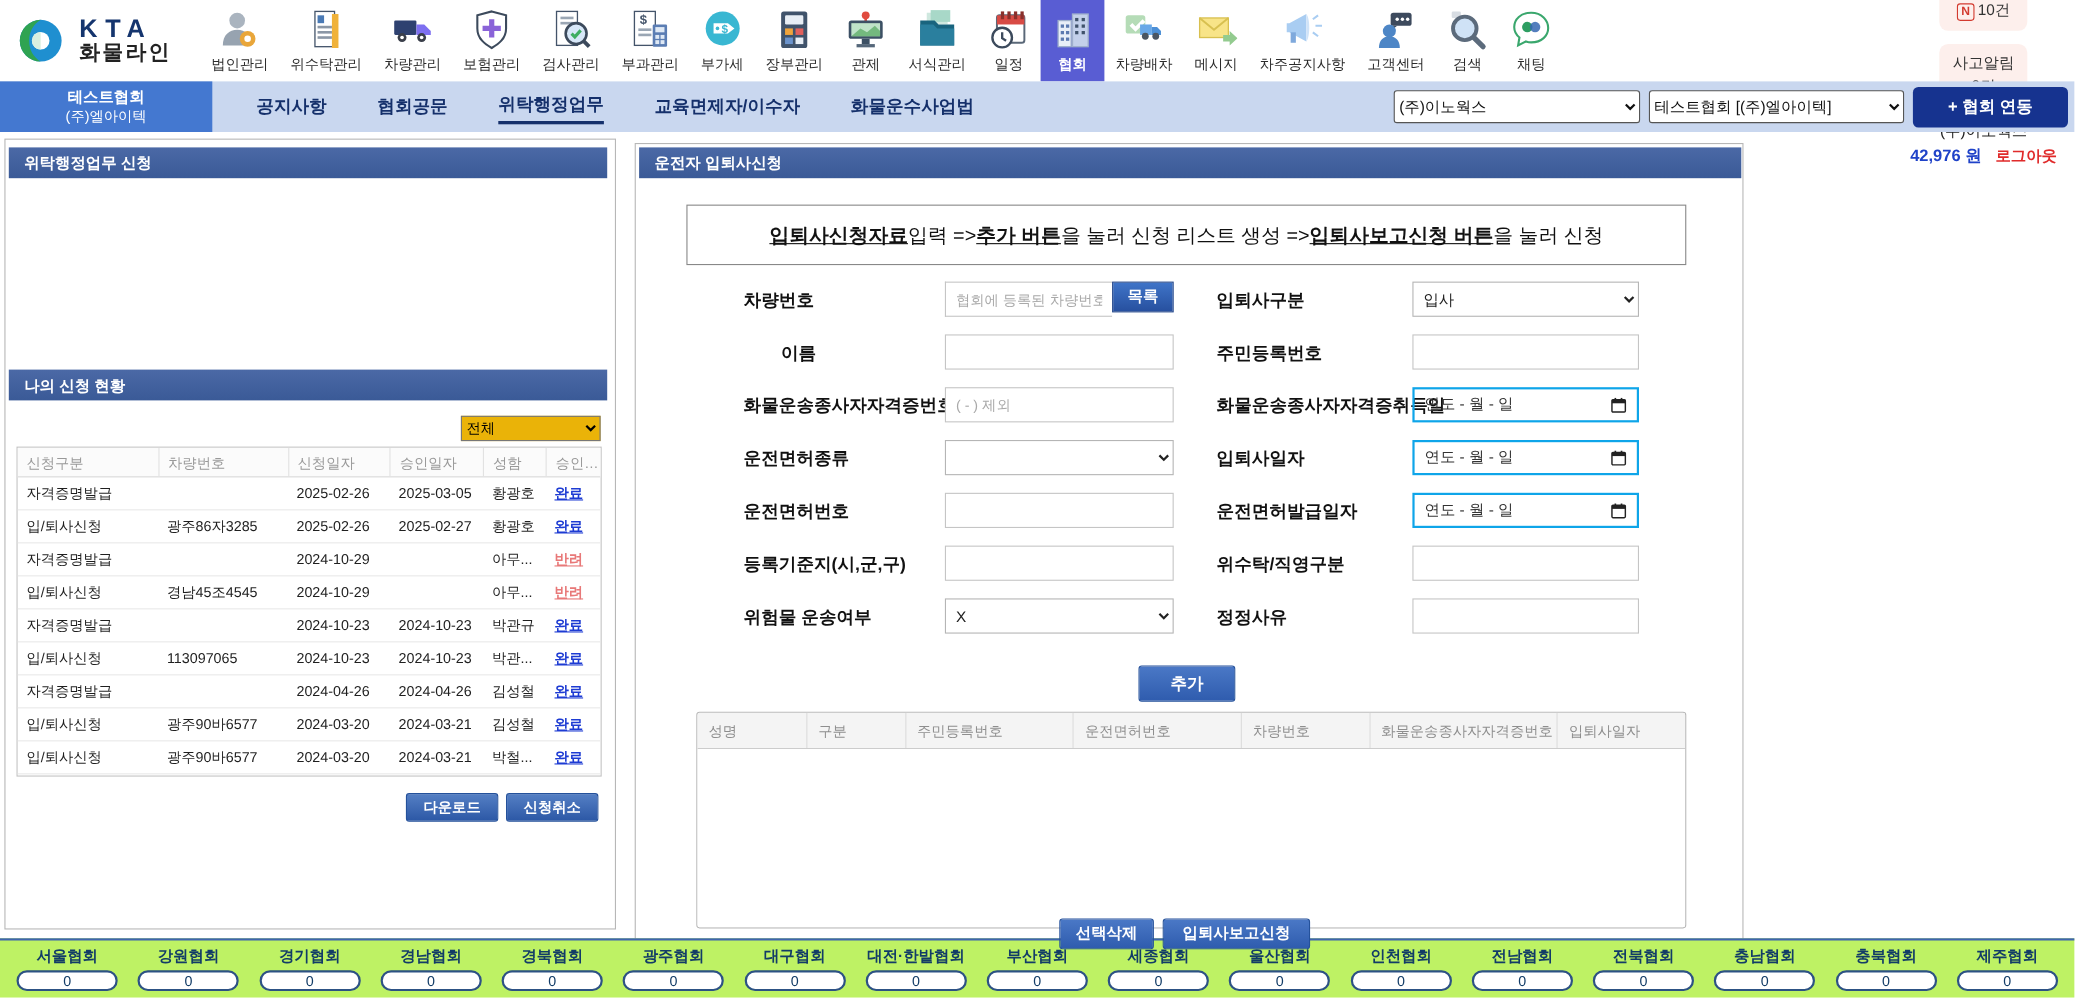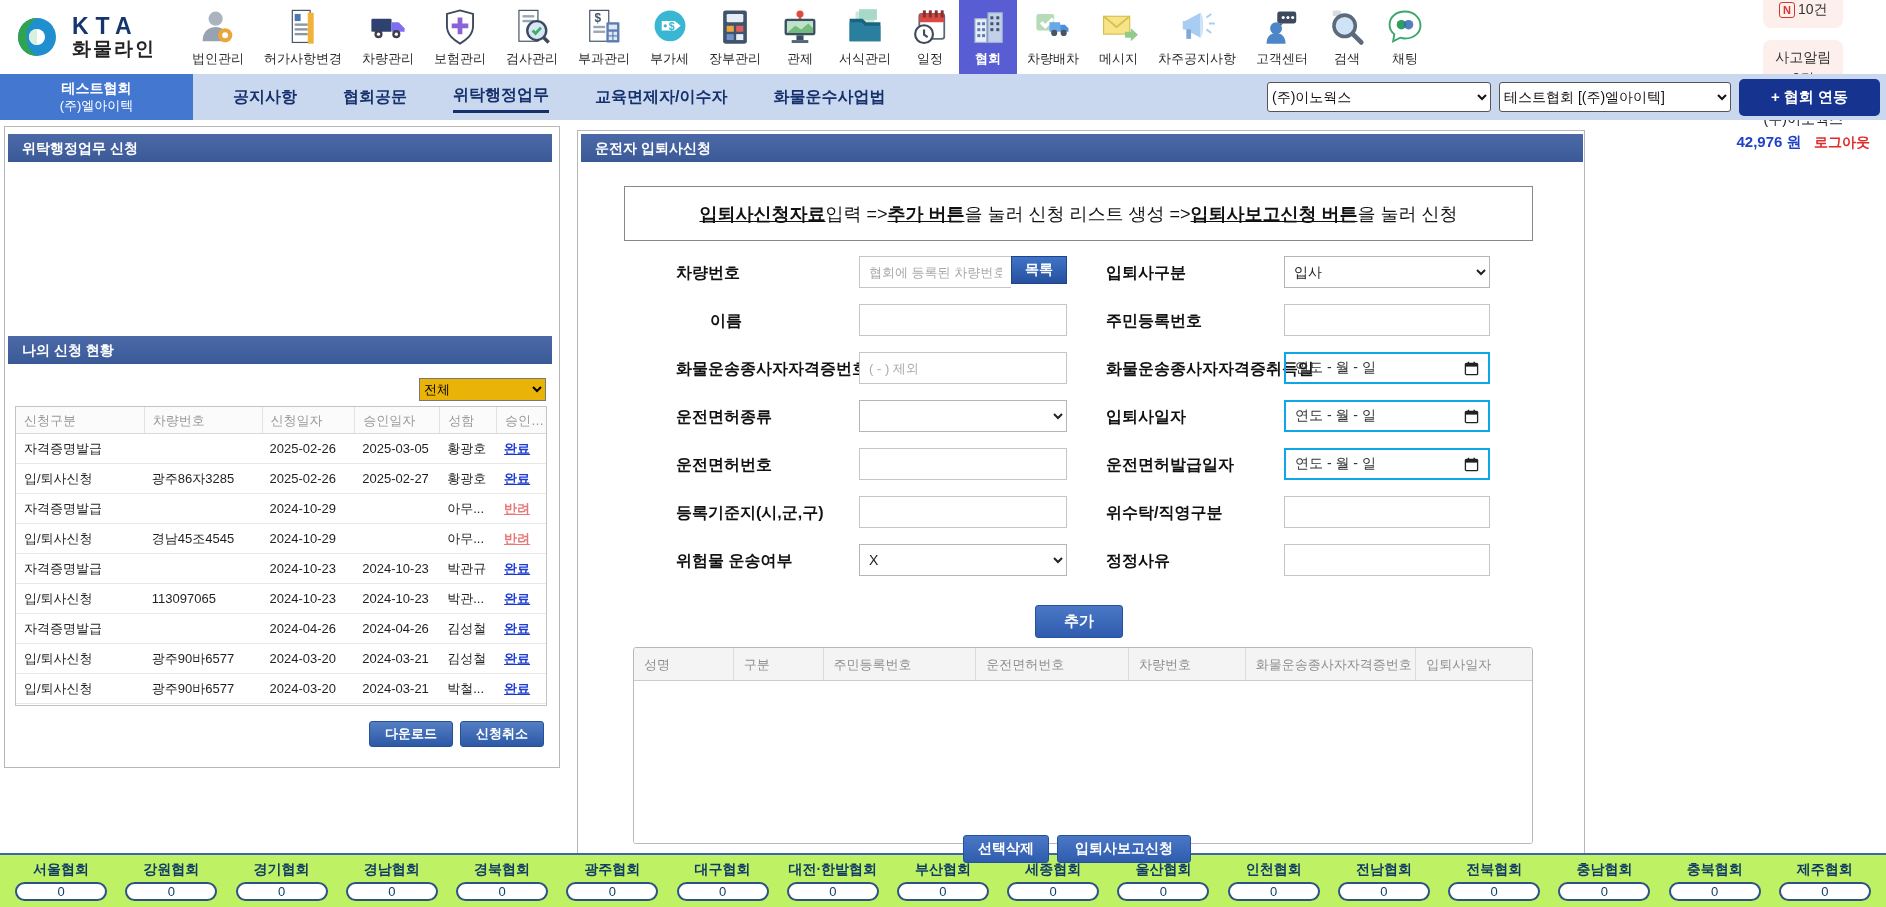--- a/index.html
+++ b/index.html
@@ -45,21 +45,21 @@
   .nav-item.active { border-bottom:3px solid #15306b; }
   .nav-right { margin-left:auto; display:flex; align-items:center; gap:8px; padding-right:6px; }
   .nav-select { height:30px; font-size:14px; border:1px solid #555; border-radius:3px;
     background:#fff; color:#111; font-family:inherit; }
   .link-btn { width:141px; height:37px; background:#16338f; color:#fff; font-size:15px;
     font-weight:bold; border:none; border-radius:5px; cursor:pointer; font-family:inherit; }
 
   
   .phead { background:linear-gradient(#4b69a6,#3a5a97); color:#fff; font-size:14px; font-weight:bold;
     line-height:28px; padding-left:14px; }
-  .lcontainer { position:absolute; left:4px; top:126px; width:556px; height:642px;
+  .lcontainer { position:absolute; left:4px; top:126px; width:556px; height:719px;
     border:1px solid #b7b7b7; background:#fff; }
   .rcontainer { position:absolute; left:577px; top:130px; width:1008px; height:725px;
     border:1px solid #b7b7b7; background:#fff; }
   .abs { position:absolute; }
 
   
   .p1body { border:1px solid #bdbdbd; border-top:none; }
   .apply-btn { position:absolute; left:84px; width:379px; height:30px;
     background:linear-gradient(#7a9bd2,#3c66ad); border:1px solid #2d528f; border-radius:2px;
     color:#fff; font-weight:bold; font-size:14px; letter-spacing:4px; cursor:pointer; font-family:inherit; }
@@ -154,21 +154,21 @@
           <span class="ticon">
             <svg viewBox="0 0 32 32" width="38" height="38">
               <rect x="7" y="2" width="15" height="27" fill="#fff" stroke="#44546a"></rect>
               <rect x="9" y="5" width="5" height="6" fill="#4a7ab5"></rect>
               <rect x="9" y="13" width="11" height="2" fill="#8b97a6"></rect>
               <rect x="9" y="17" width="11" height="2" fill="#8b97a6"></rect>
               <rect x="9" y="21" width="11" height="2" fill="#8b97a6"></rect>
               <rect x="20" y="4" width="5" height="26" fill="#f0b23a"></rect>
             </svg>
           </span>
-          <span class="tlabel">허가사항변경</span>
+          <span class="tlabel">위수탁관리</span>
         </div>
         <div class="top-item">
           <span class="ticon">
             <svg viewBox="0 0 32 32" width="38" height="38">
               <rect x="2" y="9" width="17" height="11" rx="1" fill="#2e4170"></rect>
               <path d="M19 12h6l5 5v3H19z" fill="#7d6ff0"></path>
               <circle cx="8" cy="22" r="3.4" fill="#3a3f4a"></circle>
               <circle cx="23" cy="22" r="3.4" fill="#3a3f4a"></circle>
               <circle cx="8" cy="22" r="1.4" fill="#fff"></circle>
               <circle cx="23" cy="22" r="1.4" fill="#fff"></circle>

